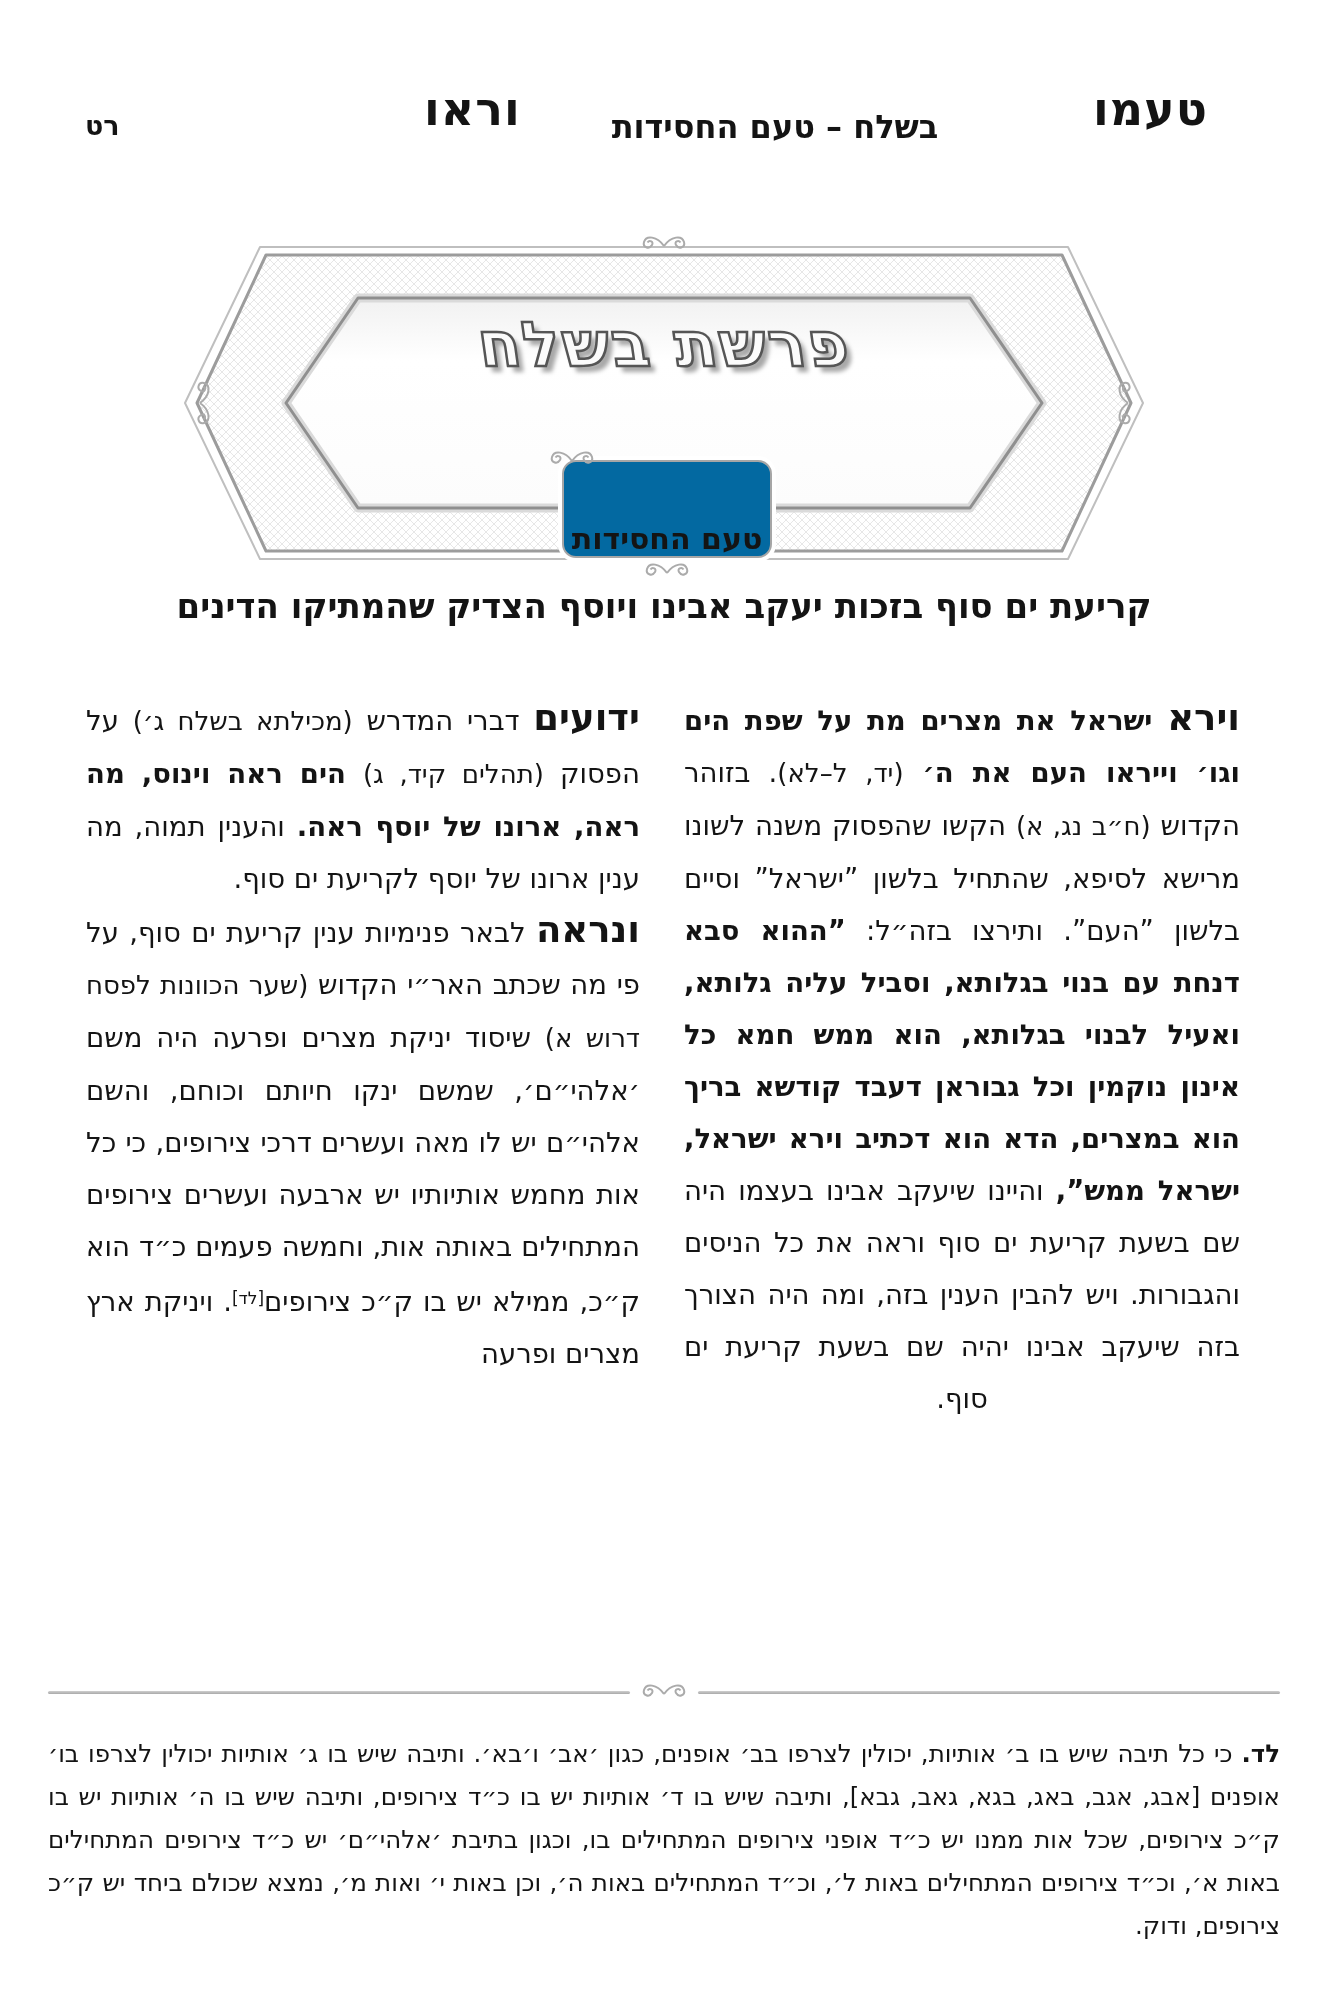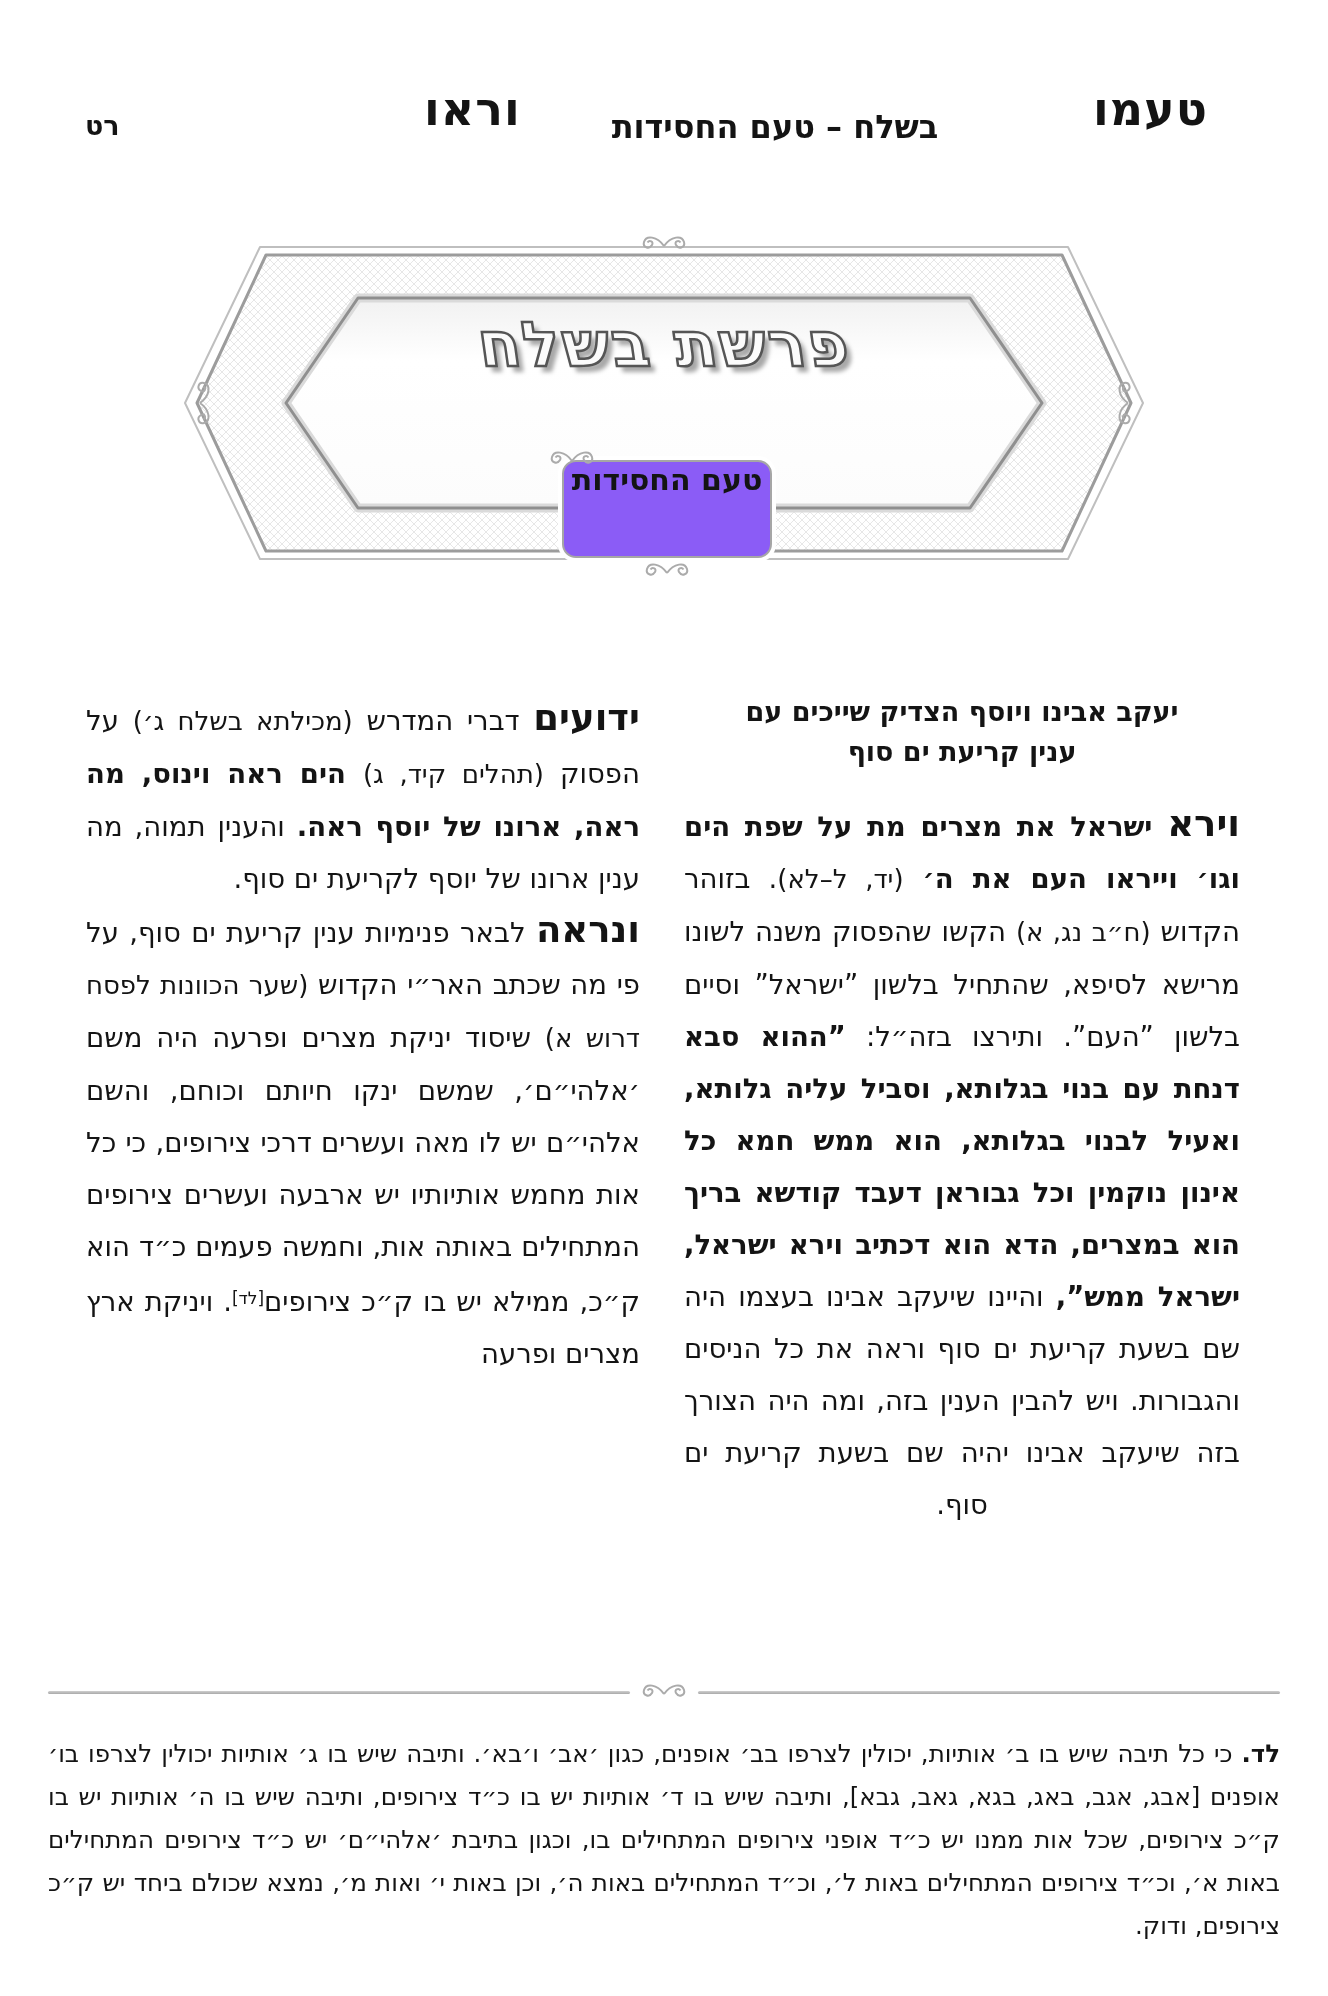--- a/index.html
+++ b/index.html
@@ -21,23 +21,23 @@
   .frame-svg { position:absolute; left:0; top:0; width:964px; height:318px; overflow:visible; }
   .parsha-title {
     position:absolute; left:0; right:0; top:64px; text-align:center;
     font-size:62px; font-weight:bold; letter-spacing:2px;
     color:#fbfbfb; -webkit-text-stroke:2.5px #555555;
     text-shadow:0 0 2px #777777, 5px 6px 4px #a8a8a8;
     transform:skewX(8deg);
   }
   .ribbon {
     position:absolute; left:380px; top:216px; width:206px; height:94px;
-    background:#8b5cf6; border:2.5px solid #a6a6a6; border-radius:14px;
+    background:#0369a1; border:2.5px solid #a6a6a6; border-radius:14px;
     box-shadow:0 0 0 4px #ffffff, 0 1px 2px rgba(0,0,0,0.18);
-    display:flex; align-items:flex-start; justify-content:center;
+    display:flex; align-items:flex-end; justify-content:center;
   }
   .ribbon-label { font-weight:bold; font-size:30px; }
   .curl-svg { overflow:visible; }
   .ribbon .curl-tr { position:absolute; top:-13px; left:-14px; }
   .ribbon .curl-b  { position:absolute; bottom:-27px; left:50%; transform:translateX(-50%); }
 
   
   .headline {
     position:absolute; top:586px; left:44px; right:44px; margin:0;
     text-align:center; font-size:34px; font-weight:bold;
@@ -109,24 +109,24 @@
       <svg class="curl-svg curl-tr" width="44" height="22" viewBox="-22 -4 44 22">
         <use href="#curl" stroke="#ababab" stroke-width="2" fill="none"></use>
       </svg>
       <span class="ribbon-label">טעם החסידות</span>
       <svg class="curl-svg curl-b" width="44" height="22" viewBox="-22 -4 44 22">
         <use href="#curl" stroke="#ababab" stroke-width="2" fill="none"></use>
       </svg>
     </div>
   </section>
 
+  <h1 class="headline">קריעת ים סוף בזכות יעקב אבינו ויוסף הצדיק שהמתיקו הדינים</h1>
 
   <main class="columns">
     <div class="col col-right">
-      <h2 class="subhead">יעקב אבינו ויוסף הצדיק שייכים עם ענין קריעת ים סוף</h2>
       <p class="bodytext"><span class="seg-big">וירא</span><span class="seg-bold"> ישראל את מצרים מת על שפת הים וגו׳ וייראו העם את ה׳ </span><span class="seg-small">(יד, ל–לא)</span><span class="seg-normal">. בזוהר הקדוש </span><span class="seg-small">(ח״ב נג, א)</span><span class="seg-normal"> הקשו שהפסוק משנה לשונו מרישא לסיפא, שהתחיל בלשון ”ישראל” וסיים בלשון ”העם”. ותירצו בזה״ל: </span><span class="seg-bold">”ההוא סבא דנחת עם בנוי בגלותא, וסביל עליה גלותא, ואעיל לבנוי בגלותא, הוא ממש חמא כל אינון נוקמין וכל גבוראן דעבד קודשא בריך הוא במצרים, הדא הוא דכתיב וירא ישראל, ישראל ממש”,</span><span class="seg-normal"> והיינו שיעקב אבינו בעצמו היה שם בשעת קריעת ים סוף וראה את כל הניסים והגבורות. ויש להבין הענין בזה, ומה היה הצורך בזה שיעקב אבינו יהיה שם בשעת קריעת ים סוף.</span></p>
     </div>
     <div class="col col-left">
       <p class="bodytext"><span class="seg-big">ידועים</span><span class="seg-normal"> דברי המדרש </span><span class="seg-small">(מכילתא בשלח ג׳)</span><span class="seg-normal"> על הפסוק </span><span class="seg-small">(תהלים קיד, ג)</span><span class="seg-bold"> הים ראה וינוס, מה ראה, ארונו של יוסף ראה.</span><span class="seg-normal"> והענין תמוה, מה ענין ארונו של יוסף לקריעת ים סוף.</span></p>
       <p class="bodytext"><span class="seg-big">ונראה</span><span class="seg-normal"> לבאר פנימיות ענין קריעת ים סוף, על פי מה שכתב האר״י הקדוש </span><span class="seg-small">(שער הכוונות לפסח דרוש א)</span><span class="seg-normal"> שיסוד יניקת מצרים ופרעה היה משם ׳אלהי״ם׳, שמשם ינקו חיותם וכוחם, והשם אלהי״ם יש לו מאה ועשרים דרכי צירופים, כי כל אות מחמש אותיותיו יש ארבעה ועשרים צירופים המתחילים באותה אות, וחמשה פעמים כ״ד הוא ק״כ, ממילא יש בו ק״כ צירופים</span><span class="seg-sup">[לד]</span><span class="seg-normal">. ויניקת ארץ מצרים ופרעה</span></p>
     </div>
   </main>
 
   <div class="divider">
     <span class="dline"></span>

